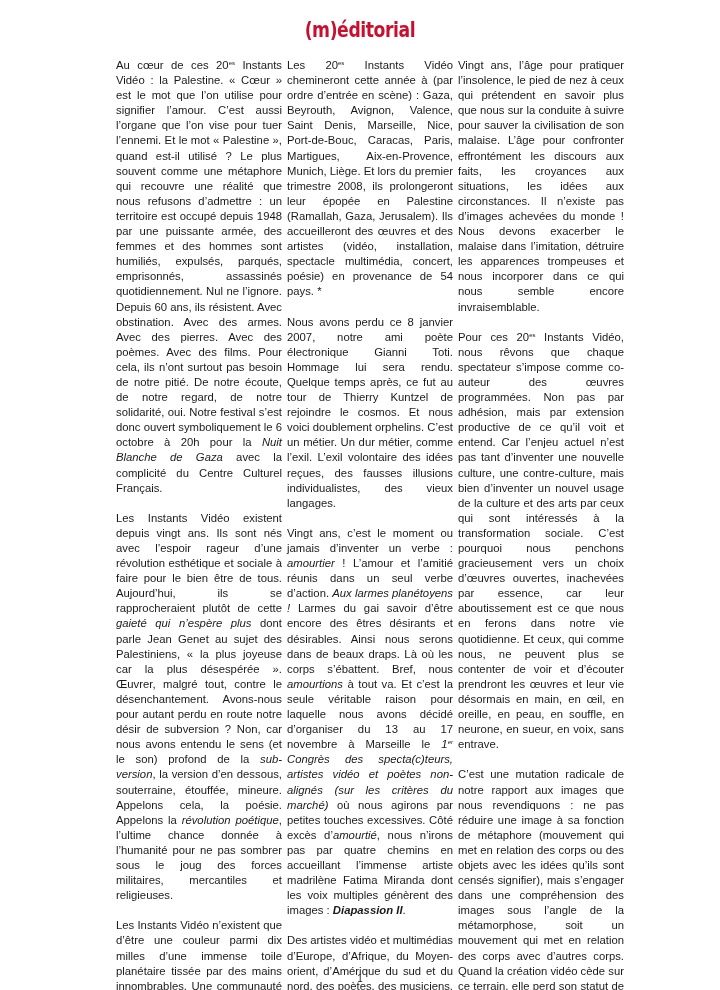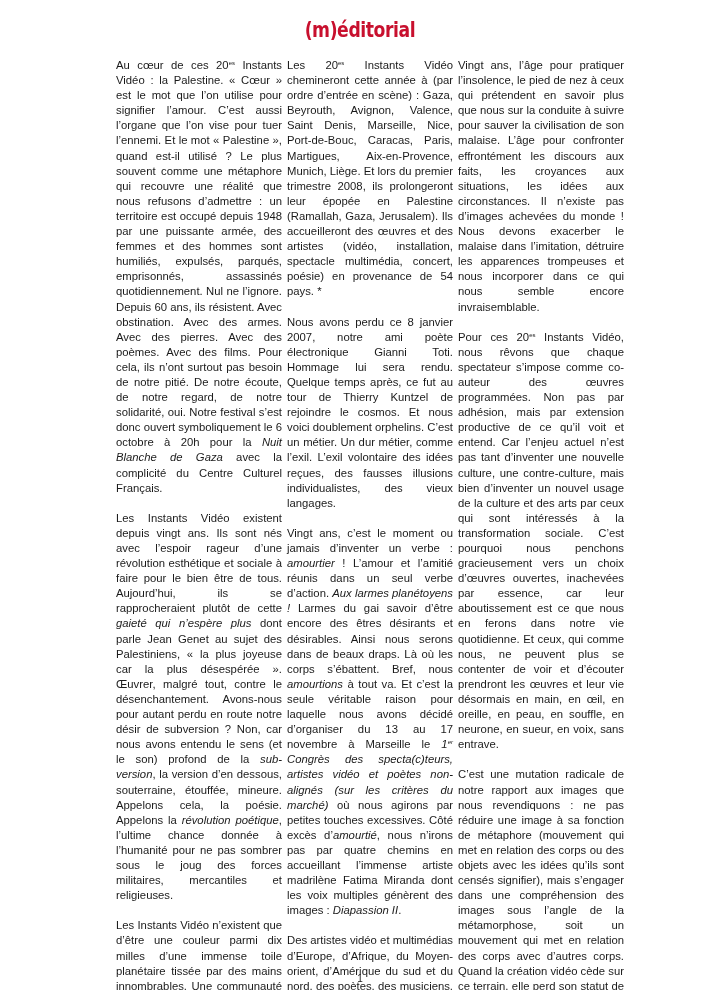--- a/index.html
+++ b/index.html
@@ -19,21 +19,21 @@
     text-align: justify; hyphens: manual;
   }
   .col p { margin: 0 0 15.1px 0; }
   .col p:last-child { margin-bottom: 0; }
   sup { font-size: 6px; line-height: 0; vertical-align: 4px; }
   .pagenum {
     position: absolute; top: 973px; left: 0; width: 720px; text-align: center;
     font-family: "Liberation Sans", sans-serif; font-size: 10px; color: #222;
   }
   i { font-style: italic; }
-  b { font-weight: normal; }
+  b { font-weight: bold; }
 </style>
 </head>
 <body>
 
 <div class="title">(m)éditorial</div>
 
 <div class="columns">
   <div class="col">
       <p>Au cœur de ces 20<sup>es</sup> Instants Vidéo : la Palestine. « Cœur » est le mot que l’on utilise pour signifier l’amour. C’est aussi l’organe que l’on vise pour tuer l’ennemi. Et le mot « Palestine », quand est-il utilisé ? Le plus souvent comme une métaphore qui recouvre une réalité que nous refusons d’admettre : un territoire est occupé depuis 1948 par une puissante armée, des femmes et des hommes sont humiliés, expulsés, parqués, emprisonnés, assassinés quotidiennement. Nul ne l’ignore. Depuis 60 ans, ils résistent. Avec obstination. Avec des armes. Avec des pierres. Avec des poèmes. Avec des films. Pour cela, ils n’ont surtout pas besoin de notre pitié. De notre écoute, de notre regard, de notre solidarité, oui. Notre festival s’est donc ouvert symboliquement le 6 octobre à 20h pour la <i>Nuit Blanche de Gaza</i> avec la complicité du Centre Culturel Français.</p>
       <p>Les Instants Vidéo existent depuis vingt ans. Ils sont nés avec l’espoir rageur d’une révolution esthétique et sociale à faire pour le bien être de tous. Aujourd’hui, ils se rapprocheraient plutôt de cette <i>gaieté qui n’espère plus</i> dont parle Jean Genet au sujet des Palestiniens, « la plus joyeuse car la plus désespérée ». Œuvrer, malgré tout, contre le désenchantement. Avons-nous pour autant perdu en route notre désir de subversion ? Non, car nous avons entendu le sens (et le son) profond de la <i>sub-version</i>, la version d’en dessous, souterraine, étouffée, mineure. Appelons cela, la poésie. Appelons la <i>révolution poétique</i>, l’ultime chance donnée à l’humanité pour ne pas sombrer sous le joug des forces militaires, mercantiles et religieuses.</p>

